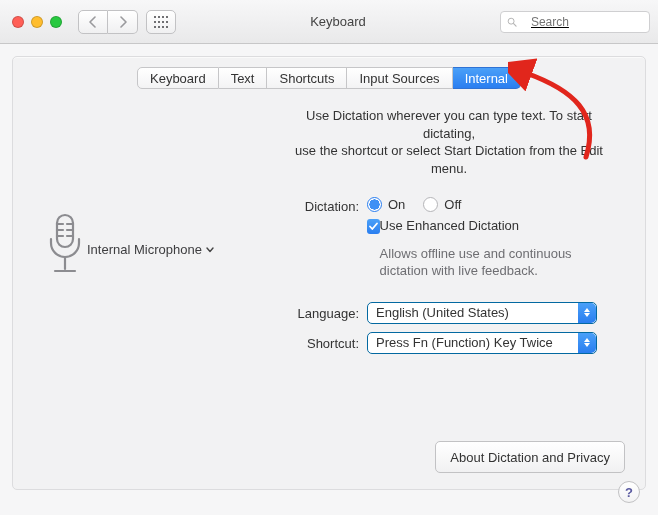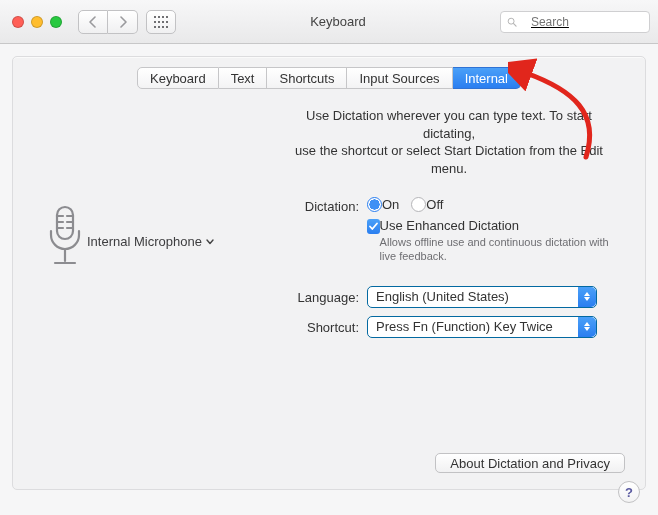--- a/index.html
+++ b/index.html
@@ -84,60 +84,60 @@
   .mic-label { font-size: 13px; color: #3d3d3f; margin-top: 8px; display: flex; align-items: center; gap: 4px; }
   .mic-label svg { margin-top: 1px; }
 
   .rightcol { flex: 1; }
   .intro { font-size: 13px; color: #333; text-align: center; line-height: 1.35; margin: 0 4px 20px 4px; }
 
   .formrow { display: flex; align-items: flex-start; margin-bottom: 8px; }
   .rowlabel { width: 76px; text-align: right; font-size: 13px; color: #333; padding-top: 2px; margin-right: 8px; }
   .rowbody { flex: 1; font-size: 13px; color: #333; }
 
-  .radios { display: flex; align-items: flex-end; }
+  .radios { display: flex; align-items: flex-end; gap: 6px; }
   .radio {
     width: 15px; height: 15px; border-radius: 50%; border: 1px solid #b5b5b8; background: #fff;
     display: inline-flex; align-items: center; justify-content: center;
   }
   .radio.checked {
     border-color: #2a7ef0;
     background: radial-gradient(circle at center, #3d90f5 0 55%, #fff 56% 100%);
   }
   .radiolabel { margin-right: 12px; }
 
   .checkrow { display: flex; align-items: flex-start; margin-top: 6px; }
   .checkbox {
     width: 15px; height: 15px; border-radius: 3px;
     background: linear-gradient(#4aa0f8,#2a7ef0); display: flex; align-items: center; justify-content: center;
     margin-top: 1px;
   }
   .checkbox svg { display: block; }
   .checktext strong { font-weight: 400; font-size: 13px; display: block; }
-  .checkdesc { font-size: 11px; color: #6e6e72; margin-top: 2px; line-height: 1.3; max-width: 280px; }
+  .checkdesc { font-size: 13px; color: #6e6e72; margin-top: 13px; line-height: 1.3; max-width: 280px; }
 
   .popup {
     width: 230px; height: 22px; background: #fff; border: 1px solid #0369a1;
     border-radius: 5px; display: flex; align-items: center; position: relative;
     font-size: 13px; padding-left: 8px; color: #333;
   }
   .popup .endcap {
     position: absolute; right: 0; top: 0; bottom: 0; width: 18px;
     background: linear-gradient(#4aa0f8,#2a7ef0); border-radius: 0 5px 5px 0;
     display: flex; flex-direction: column; align-items: center; justify-content: center; gap: 1px;
   }
   .popup .endcap .tri { width: 0; height: 0; border-left: 3px solid transparent; border-right: 3px solid transparent; }
   .popup .endcap .up { border-bottom: 4px solid #fff; }
   .popup .endcap .down { border-top: 4px solid #fff; }
 
   .formrow.withpopup .rowlabel { padding-top: 4px; }
 
   .aboutbtn {
     position: absolute; right: 20px; bottom: 16px;
-    height: 20px; padding: 0 14px; font-size: 13px;
+    height: 32px; padding: 0 14px; font-size: 13px;
     background: linear-gradient(#ffffff,#f1f1f2); border: 1px solid #c2c2c4; border-radius: 5px;
     color: #333; display: flex; align-items: center;
   }
 
   .helpbtn {
     position: absolute; right: 18px; bottom: 12px;
     width: 22px; height: 22px; border-radius: 50%;
     border: 1px solid #c2c2c4; background: linear-gradient(#ffffff,#f3f3f4);
     display: flex; align-items: center; justify-content: center;
     font-size: 13px; color: #5a5aa0; font-weight: 600;

